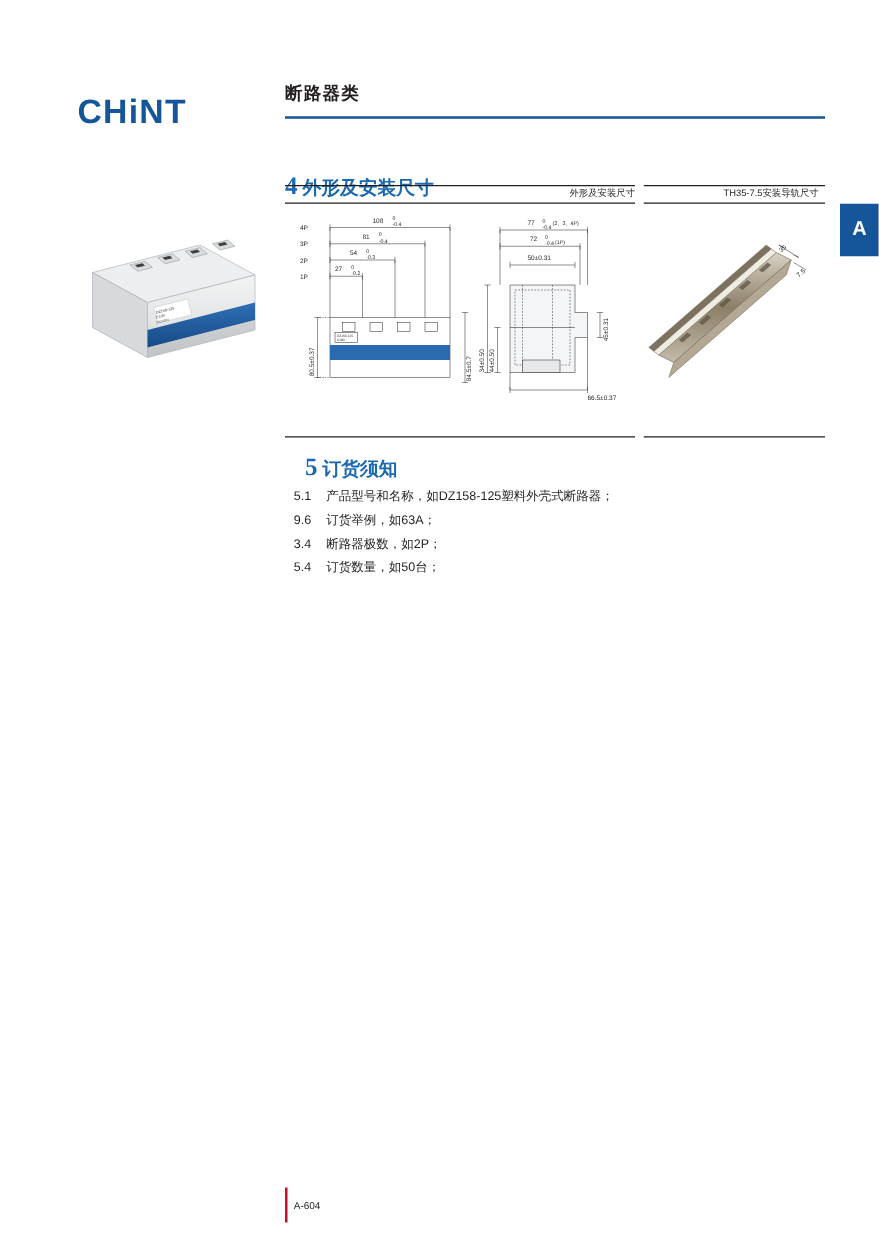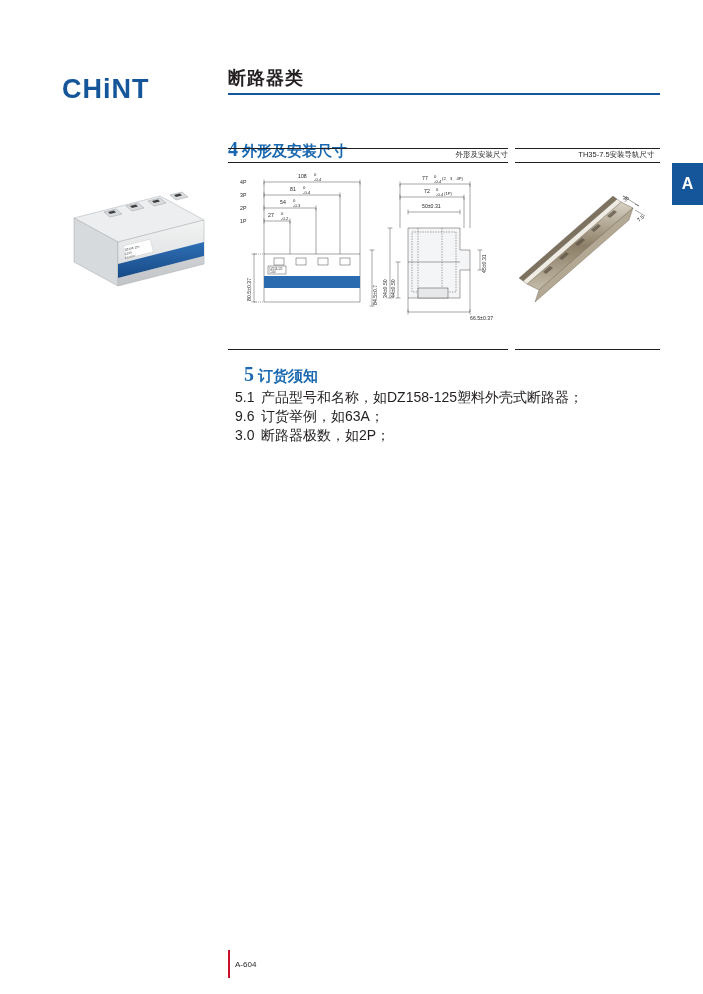--- a/index.html
+++ b/index.html
@@ -15,21 +15,21 @@
   .logo-text{
     font-family:"Liberation Sans",sans-serif;
     font-size:27px;font-weight:bold;letter-spacing:1px;color:#15559a;
     line-height:30px;
   }
   .header-rule{
     position:absolute;left:228px;top:93px;width:432px;height:2px;background:#15559a;
   }
   .header-title{
     position:absolute;left:228px;top:66px;
-    font-size:18px;font-weight:bold;color:#231f20;letter-spacing:1px;
+    font-size:14px;font-weight:bold;color:#231f20;letter-spacing:1px;
   }
   
   .side-tab{
     position:absolute;left:672px;top:163px;width:31px;height:42px;
     background:#15559a;color:#fff;font-size:16px;font-weight:bold;
     display:flex;align-items:center;justify-content:center;
   }
   
   .sec-head{
     position:absolute;color:#1a69b0;font-weight:bold;white-space:nowrap;
@@ -43,21 +43,21 @@
   .frame{
     position:absolute;border-top:1px solid #231f20;border-bottom:1px solid #231f20;
   }
   #frameA{left:228px;top:148px;width:280px;height:200px;}
   #frameB{left:515px;top:148px;width:145px;height:200px;}
   .frame-cap{
     position:absolute;font-size:7.5px;color:#231f20;text-align:right;
     top:150px;
   }
   #capA{left:228px;width:280px;}
-  #capB{left:544px;width:145px;text-align:center;}
+  #capB{left:510px;width:145px;text-align:right;}
   .frame-sep{
     position:absolute;left:508px;top:148px;width:1px;height:200px;background:#fff;
   }
   .frame-rule2{
     position:absolute;height:1px;background:#231f20;
   }
   #ruleA2{left:228px;top:162px;width:280px;}
   #ruleB2{left:515px;top:162px;width:145px;}
 
   
@@ -65,21 +65,21 @@
   .photo svg{display:block;}
 
   
   .dwg{position:absolute;}
   #dwgA{left:232px;top:166px;width:272px;height:180px;}
   #dwgB{left:517px;top:166px;width:142px;height:180px;}
 
   
   .order-list{
     position:absolute;left:235px;top:388px;width:360px;
-    font-size:14px;line-height:19px;color:#231f20;
+    font-size:10px;line-height:19px;color:#231f20;
   }
   .order-list .li{white-space:nowrap;}
   .order-list .li .no{display:inline-block;width:26px;}
   .order-cont{padding-left:44px;white-space:nowrap;}
 
   
   .foot-bar{position:absolute;left:228px;top:950px;width:2px;height:28px;background:#c8102e;}
   .foot-num{position:absolute;left:235px;top:960px;font-size:8px;color:#231f20;}
 
   
@@ -317,18 +317,21 @@
 </div>
 
 <div class="order-list">
   <div class="li">
     <span class="no">5.1</span><span>产品型号和名称，如DZ158-125塑料外壳式断路器；</span>
   </div>
   <div class="li">
     <span class="no">9.6</span><span>订货举例，如63A；</span>
   </div>
   <div class="li">
-    <span class="no">3.0</span><span>断路器极数，如2P；</span>
+    <span class="no">3.4</span><span>断路器极数，如2P；</span>
+  </div>
+  <div class="li">
+    <span class="no">5.4</span><span>订货数量，如50台；</span>
   </div>
 </div>
 
 <div class="foot-bar"></div>
 <div class="foot-num">A-604</div>
 
 </body></html>

